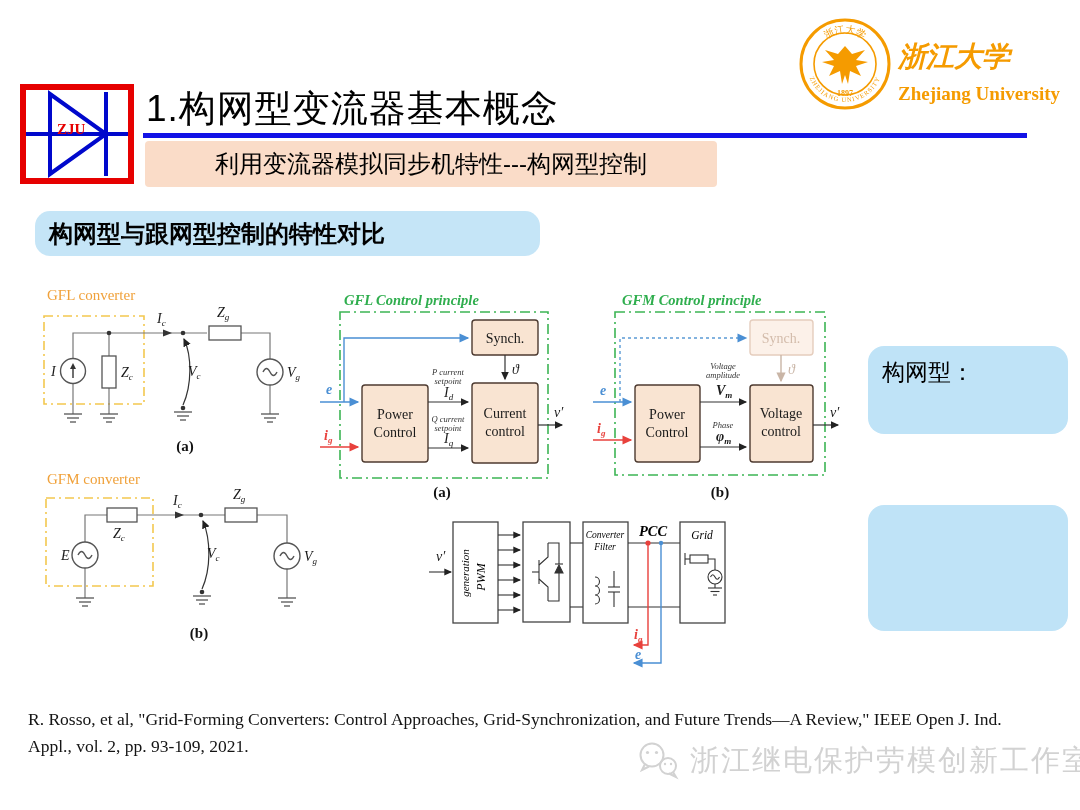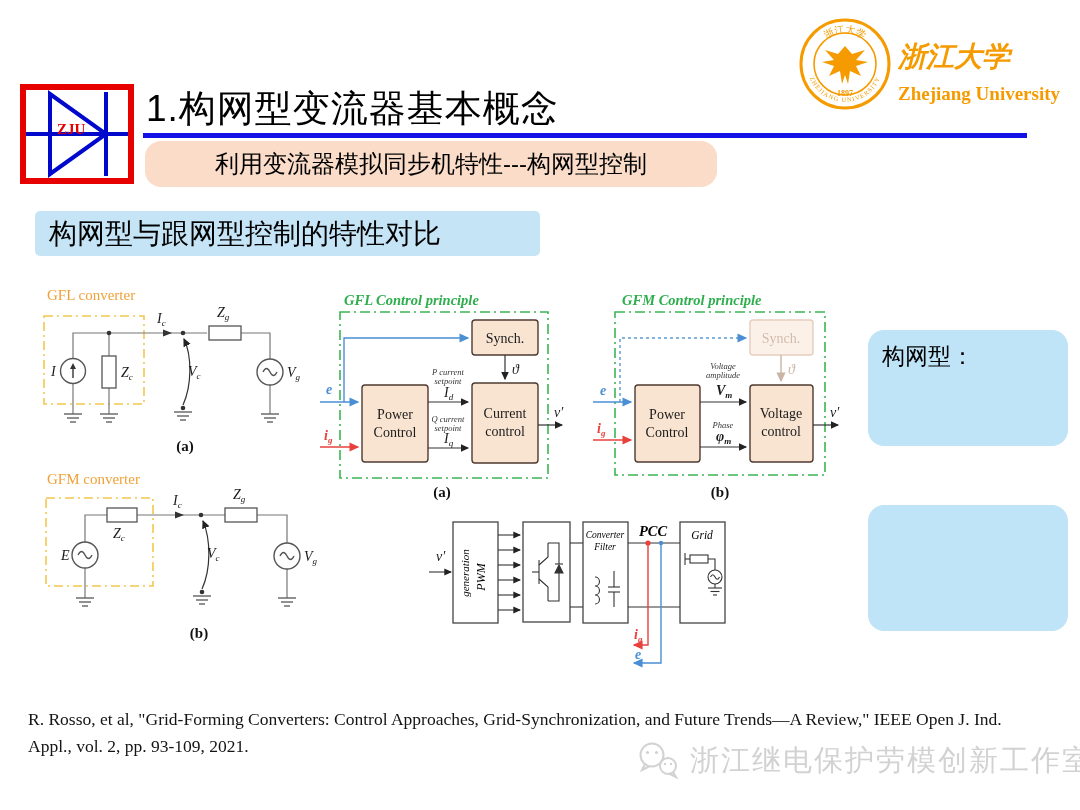--- a/index.html
+++ b/index.html
@@ -3,24 +3,24 @@
 <meta charset="utf-8">
 <style>
   html,body{margin:0;padding:0;}
   body{width:1080px;height:810px;background:#ffffff;position:relative;overflow:hidden;
        font-family:"Liberation Sans",sans-serif;}
   .abs{position:absolute;}
 
   
   .slide-title{left:146px;top:84px;font-size:37px;font-weight:normal;color:#000;letter-spacing:1px;white-space:nowrap;}
   .header-rule{left:143px;top:133px;width:884px;height:5px;background:#1212e6;}
-  .subtitle-box{left:145px;top:141px;width:572px;height:46px;background:#fadcc8;border-radius:16px;
+  .subtitle-box{left:145px;top:141px;width:572px;height:46px;background:#fadcc8;border-radius:4px;
       font-size:24px;color:#000;text-align:center;line-height:46px;white-space:nowrap;}
-  .heading-box{left:35px;top:211px;width:505px;height:45px;background:#c5e5f7;border-radius:5px;
-      font-size:28px;color:#000;line-height:45px;padding-left:14px;box-sizing:border-box;white-space:nowrap;}
+  .heading-box{left:35px;top:211px;width:505px;height:45px;background:#c5e5f7;border-radius:15px;
+      font-size:24px;color:#000;line-height:45px;padding-left:14px;box-sizing:border-box;white-space:nowrap;font-weight:bold;}
 
   
   .callout{left:868px;width:200px;background:#bfe3f7;border-radius:16px;padding:9px 14px;
       box-sizing:border-box;font-size:23px;line-height:34px;color:#000;}
   .callout b{font-weight:bold;}
 
   
   .citation{left:28px;top:706px;width:1012px;font-family:"Liberation Serif",serif;
       font-size:17.5px;line-height:1.55;color:#141414;}
   .watermark{left:636px;top:740px;display:flex;align-items:center;gap:8px;}
@@ -299,21 +299,21 @@
     <line x1="280" y1="85" x2="294" y2="85"></line>
       <line x1="282.5" y1="88.5" x2="291.5" y2="88.5"></line>
       <line x1="285" y1="92" x2="289" y2="92"></line>
   </g>
   <path class="sig-red" d="M220,40 V142 H206" marker-end="url(#arrR)"></path>
   <path class="sig-blue" d="M233,40 V160 H206" marker-end="url(#arrBl)"></path>
   <text class="red-lab" x="206" y="136" font-size="13"><tspan>i</tspan><tspan class="sub" dy="3">g</tspan></text>
   <text class="blue-lab" x="207" y="156" font-size="13">e</text>
 </svg>
 
-<div class="abs callout" style="top:330px;height:116px">
+<div class="abs callout" style="top:346px;height:88px">
   <div>构网型：</div>
 </div>
 <div class="abs callout" style="top:505px;height:126px">
 </div>
 
 <div class="abs citation">R. Rosso, et al, "Grid-Forming Converters: Control Approaches, Grid-Synchronization, and Future Trends—A Review," IEEE Open J. Ind. Appl., vol. 2, pp. 93-109, 2021.</div>
 
 <div class="abs watermark">
   <svg width="46" height="42" viewBox="0 0 46 42">
     <g stroke="#d2d2d2" stroke-width="2" fill="none">

